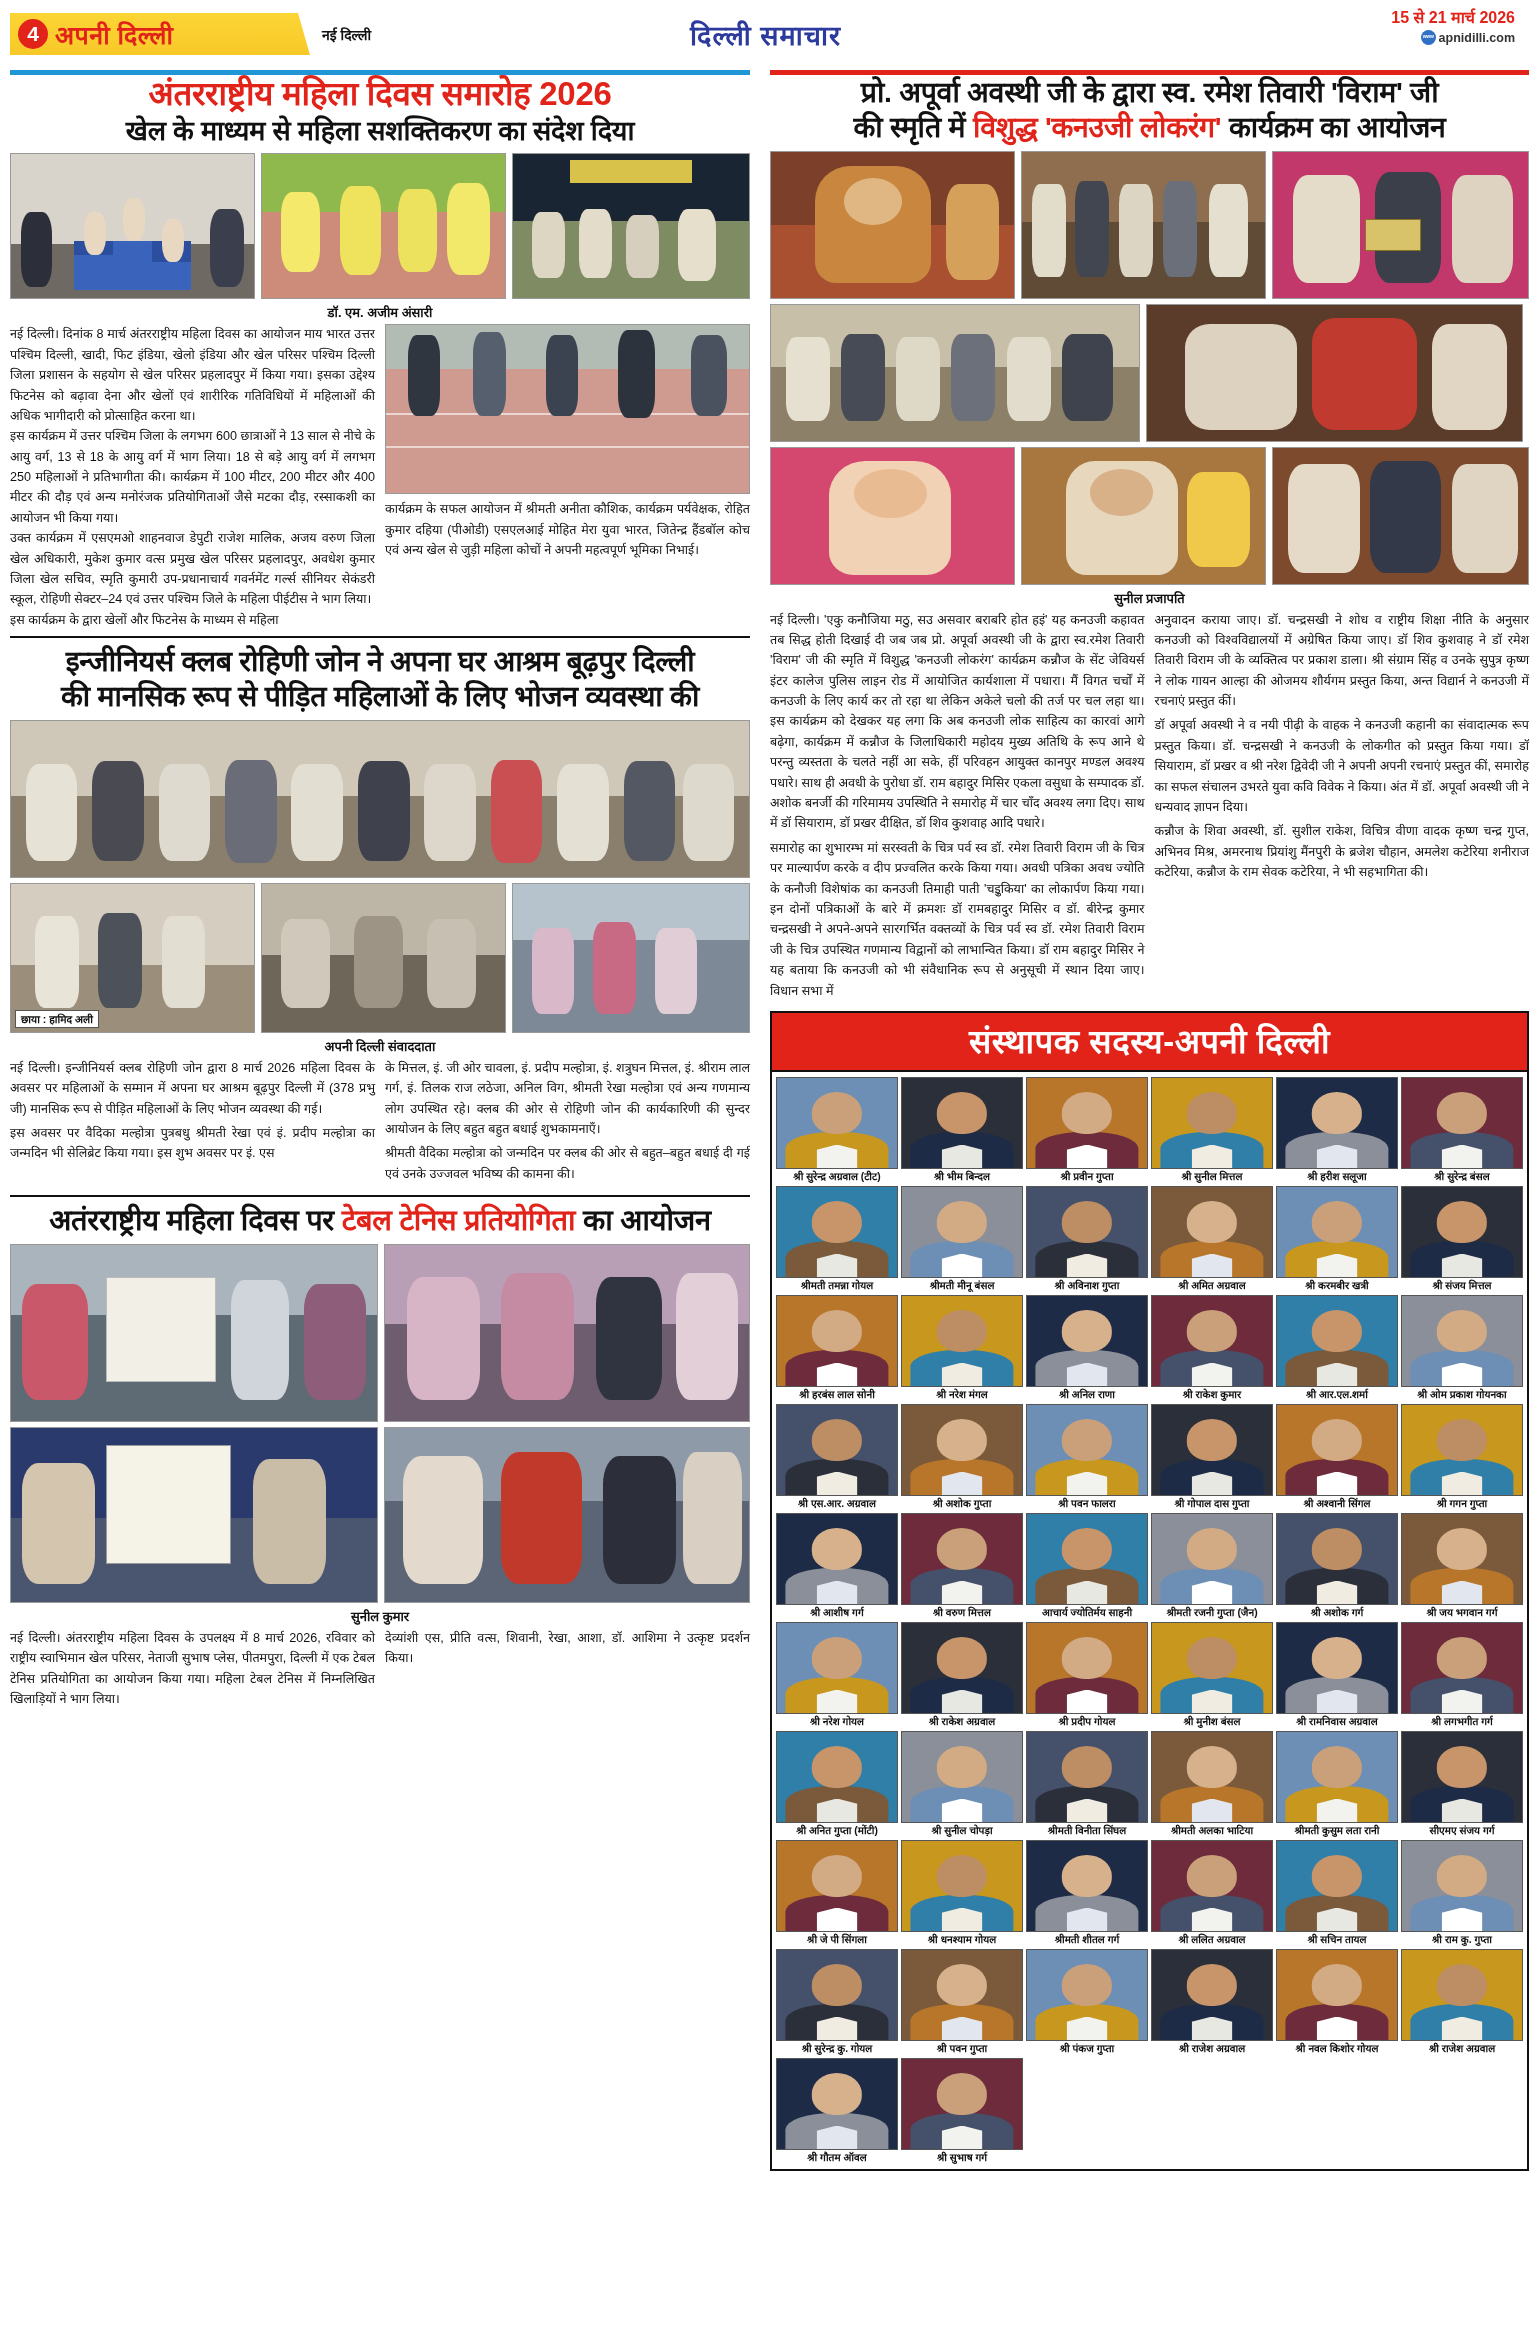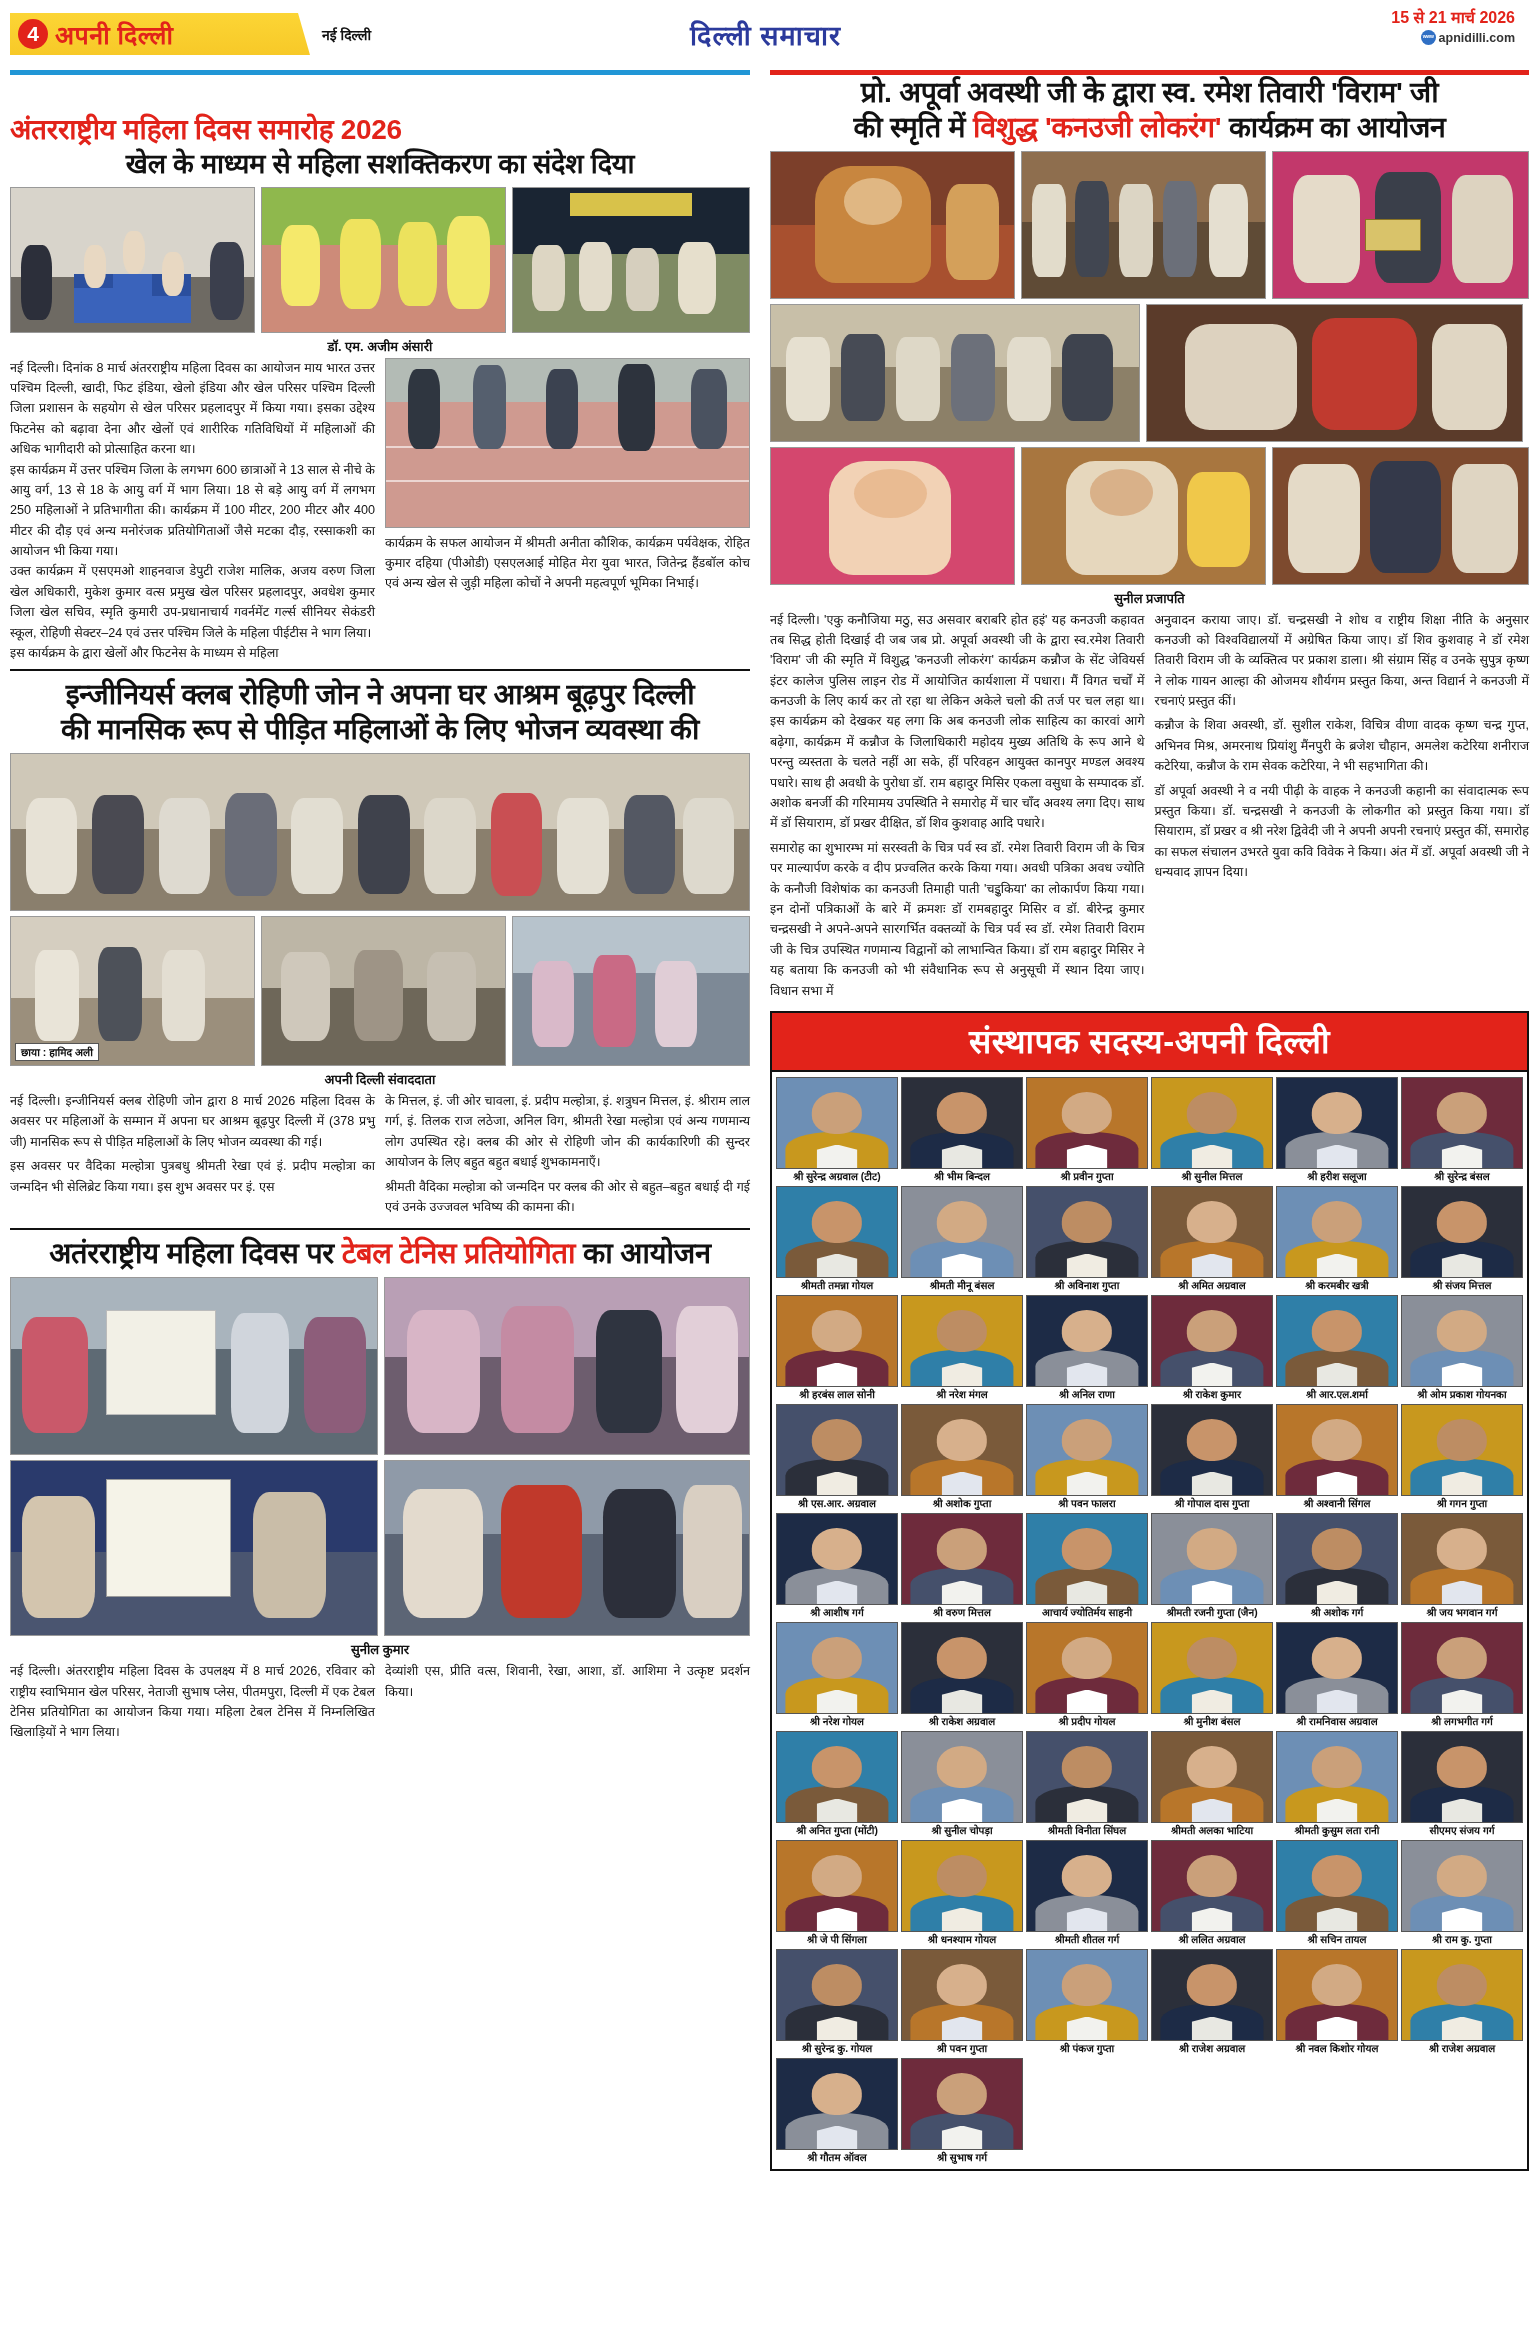--- a/index.html
+++ b/index.html
@@ -42,22 +42,22 @@
   .rule-thin { height:2px; background:#111; }
 
   
   .cols { display:flex; gap:10px; }
   .col-left { width:740px; }
   .col-right { width:761px; }
   .vdiv { width:2px; background:#111; }
 
   
   h1.hl {
-    font-size:28px; line-height:1.15; font-weight:bold; color:#e2231a;
-    text-align:left; letter-spacing:-0.3px;margin-top:39px;
+    font-size:33px; line-height:1.15; font-weight:bold; color:#e2231a;
+    text-align:center; letter-spacing:-0.3px;
   }
   h2.hl-sub {
     font-size:27px; line-height:1.2; font-weight:bold; color:#111;
     text-align:center; margin-top:2px; letter-spacing:-0.2px;
   }
   .hl-red { color:#e2231a; }
   h1.hl-blk-main {
     font-size:28.5px; line-height:1.22; font-weight:bold; color:#111;
     text-align:center; letter-spacing:-0.3px;
   }
@@ -451,22 +451,22 @@
 
       <div class="byline">सुनील प्रजापति</div>
 
       <div class="body2">
         <div class="bcol">
           <p>नई दिल्ली। 'एकु कनौजिया मठु, सउ असवार बराबरि होत हइं' यह कनउजी कहावत तब सिद्ध होती दिखाई दी जब जब प्रो. अपूर्वा अवस्थी जी के द्वारा स्व.रमेश तिवारी 'विराम' जी की स्मृति में विशुद्ध 'कनउजी लोकरंग' कार्यक्रम कन्नौज के सेंट जेवियर्स इंटर कालेज पुलिस लाइन रोड में आयोजित कार्यशाला में पधारा। मैं विगत चर्चों में कनउजी के लिए कार्य कर तो रहा था लेकिन अकेले चलो की तर्ज पर चल लहा था। इस कार्यक्रम को देखकर यह लगा कि अब कनउजी लोक साहित्य का कारवां आगे बढ़ेगा, कार्यक्रम में कन्नौज के जिलाधिकारी महोदय मुख्य अतिथि के रूप आने थे परन्तु व्यस्तता के चलते नहीं आ सके, हीं परिवहन आयुक्त कानपुर मण्डल अवश्य पधारे। साथ ही अवधी के पुरोधा डॉ. राम बहादुर मिसिर एकला वसुधा के सम्पादक डॉ. अशोक बनर्जी की गरिमामय उपस्थिति ने समारोह में चार चाँद अवश्य लगा दिए। साथ में डॉ सियाराम, डॉ प्रखर दीक्षित, डॉ शिव कुशवाह आदि पधारे।</p>
           <p>समारोह का शुभारम्भ मां सरस्वती के चित्र पर्व स्व डॉ. रमेश तिवारी विराम जी के चित्र पर माल्यार्पण करके व दीप प्रज्वलित करके किया गया। अवधी पत्रिका अवध ज्योति के कनौजी विशेषांक का कनउजी तिमाही पाती 'चइुकिया' का लोकार्पण किया गया। इन दोनों पत्रिकाओं के बारे में क्रमशः डॉ रामबहादुर मिसिर व डॉ. बीरेन्द्र कुमार चन्द्रसखी ने अपने-अपने सारगर्भित वक्तव्यों के चित्र पर्व स्व डॉ. रमेश तिवारी विराम जी के चित्र उपस्थित गणमान्य विद्वानों को लाभान्वित किया। डॉ राम बहादुर मिसिर ने यह बताया कि कनउजी को भी संवैधानिक रूप से अनुसूची में स्थान दिया जाए। विधान सभा में</p>
         </div>
         <div class="bcol">
           <p>अनुवादन कराया जाए। डॉ. चन्द्रसखी ने शोध व राष्ट्रीय शिक्षा नीति के अनुसार कनउजी को विश्वविद्यालयों में अग्रेषित किया जाए। डॉ शिव कुशवाह ने डॉ रमेश तिवारी विराम जी के व्यक्तित्व पर प्रकाश डाला। श्री संग्राम सिंह व उनके सुपुत्र कृष्ण ने लोक गायन आल्हा की ओजमय शौर्यगम प्रस्तुत किया, अन्त विद्यार्न ने कनउजी में रचनाएं प्रस्तुत कीं।</p>
+          <p>डॉ अपूर्वा अवस्थी ने व नयी पीढ़ी के वाहक ने कनउजी कहानी का संवादात्मक रूप प्रस्तुत किया। डॉ. चन्द्रसखी ने कनउजी के लोकगीत को प्रस्तुत किया गया। डॉ सियाराम, डॉ प्रखर व श्री नरेश द्विवेदी जी ने अपनी अपनी रचनाएं प्रस्तुत कीं, समारोह का सफल संचालन उभरते युवा कवि विवेक ने किया। अंत में डॉ. अपूर्वा अवस्थी जी ने धन्यवाद ज्ञापन दिया।</p>
           <p>कन्नौज के शिवा अवस्थी, डॉ. सुशील राकेश, विचित्र वीणा वादक कृष्ण चन्द्र गुप्त, अभिनव मिश्र, अमरनाथ प्रियांशु मैंनपुरी के ब्रजेश चौहान, अमलेश कटेरिया शनीराज कटेरिया, कन्नौज के राम सेवक कटेरिया, ने भी सहभागिता की।</p>
-          <p>डॉ अपूर्वा अवस्थी ने व नयी पीढ़ी के वाहक ने कनउजी कहानी का संवादात्मक रूप प्रस्तुत किया। डॉ. चन्द्रसखी ने कनउजी के लोकगीत को प्रस्तुत किया गया। डॉ सियाराम, डॉ प्रखर व श्री नरेश द्विवेदी जी ने अपनी अपनी रचनाएं प्रस्तुत कीं, समारोह का सफल संचालन उभरते युवा कवि विवेक ने किया। अंत में डॉ. अपूर्वा अवस्थी जी ने धन्यवाद ज्ञापन दिया।</p>
         </div>
       </div>
 
       <div class="founder-banner">संस्थापक सदस्य-अपनी दिल्ली</div>
       <div class="founder-grid" id="founder-grid">
           <div class="fcell">
             <div class="fphoto">
               <div class="portrait">
                 <div class="p-bg" style="background:#6d8fb5"></div>
                 <div class="p-body" style="background:#c8981e"></div>

